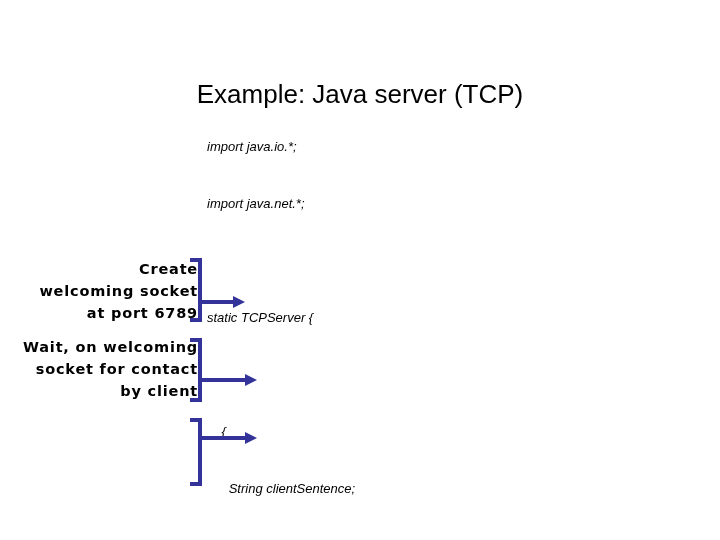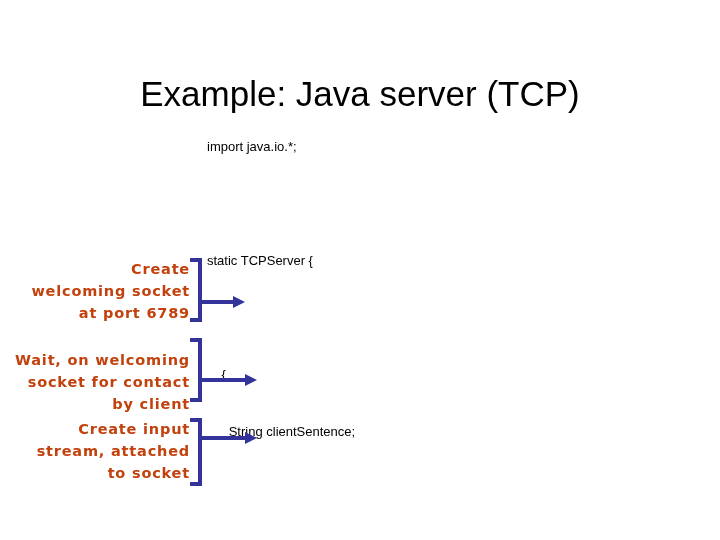--- a/index.html
+++ b/index.html
@@ -23,21 +23,21 @@
   }
 
   
   #slide-title {
     position: absolute;
     left: 100px;
     top: 80px;
     width: 520px;
     text-align: center;
     font-family: "Liberation Sans", sans-serif;
-    font-size: 35px;
+    font-size: 26px;
     line-height: 28px;
     color: #000000;
     white-space: nowrap;
     letter-spacing: 0px;
   }
 
   
   #code-block {
     position: absolute;
     left: 207px;
@@ -45,45 +45,47 @@
     width: 500px;
     font-family: "Liberation Sans", sans-serif;
     font-size: 13px;
     line-height: 19px;
     color: #000000;
     white-space: pre;
   }
   .code-line {
     white-space: pre;
     min-height: 19px;
+    font-style: italic;
   }
   .code-line.blank {
     height: 19px;
   }
 
   
   .callout {
     position: absolute;
     text-align: right;
     font-family: "DejaVu Sans", sans-serif;
     font-weight: bold;
     font-size: 14.5px;
     line-height: 22px;
     letter-spacing: 0.8px;
-    color: #c2410c;
+    color: #000000;
     white-space: pre-line;
+    margin-left: 8px;
   }
   #callout-1 {
     left: 0px;
     top: 258px;
     width: 190px;
   }
   #callout-2 {
     left: 0px;
-    top: 349px;
+    top: 336px;
     width: 190px;
   }
   #callout-3 {
     left: 0px;
     top: 418px;
     width: 190px;
   }
 
   
   .connector {
@@ -99,20 +101,21 @@
 </style>
 </head>
 <body>
 
 <div id="slide">
 
   <div id="slide-title">Example: Java server (TCP)</div>
 
   <div id="code-block">
     <div class="code-line">import java.io.*;</div>
+    <div class="code-line">import java.net.*;</div>
     <div class="code-line blank"></div>
     <div class="code-line">static TCPServer {</div>
     <div class="code-line blank"></div>
     <div class="code-line">    {</div>
     <div class="code-line">      String clientSentence;</div>
     
     
     
     
     
@@ -142,23 +145,20 @@
 socket for contact
 by client</div>
   <div class="connector" id="connector-2">
     <svg width="72" height="70" viewBox="0 0 72 70" xmlns="http://www.w3.org/2000/svg">
       <path d="M2 4 L10 4 L10 64 L2 64" fill="none" stroke="#333399" stroke-width="4" stroke-linecap="square" stroke-linejoin="miter"></path>
       <line x1="10" y1="44" x2="56" y2="44" stroke="#333399" stroke-width="4"></line>
       <path d="M55 38 L67 44 L55 50 Z" fill="#333399"></path>
     </svg>
   </div>
 
-  <div class="callout" id="callout-3">Create input
-stream, attached
-to socket</div>
   <div class="connector" id="connector-3">
     <svg width="72" height="74" viewBox="0 0 72 74" xmlns="http://www.w3.org/2000/svg">
       <path d="M2 4 L10 4 L10 68 L2 68" fill="none" stroke="#333399" stroke-width="4" stroke-linecap="square" stroke-linejoin="miter"></path>
       <line x1="10" y1="22" x2="56" y2="22" stroke="#333399" stroke-width="4"></line>
       <path d="M55 16 L67 22 L55 28 Z" fill="#333399"></path>
     </svg>
   </div>
 
 </div>
 

